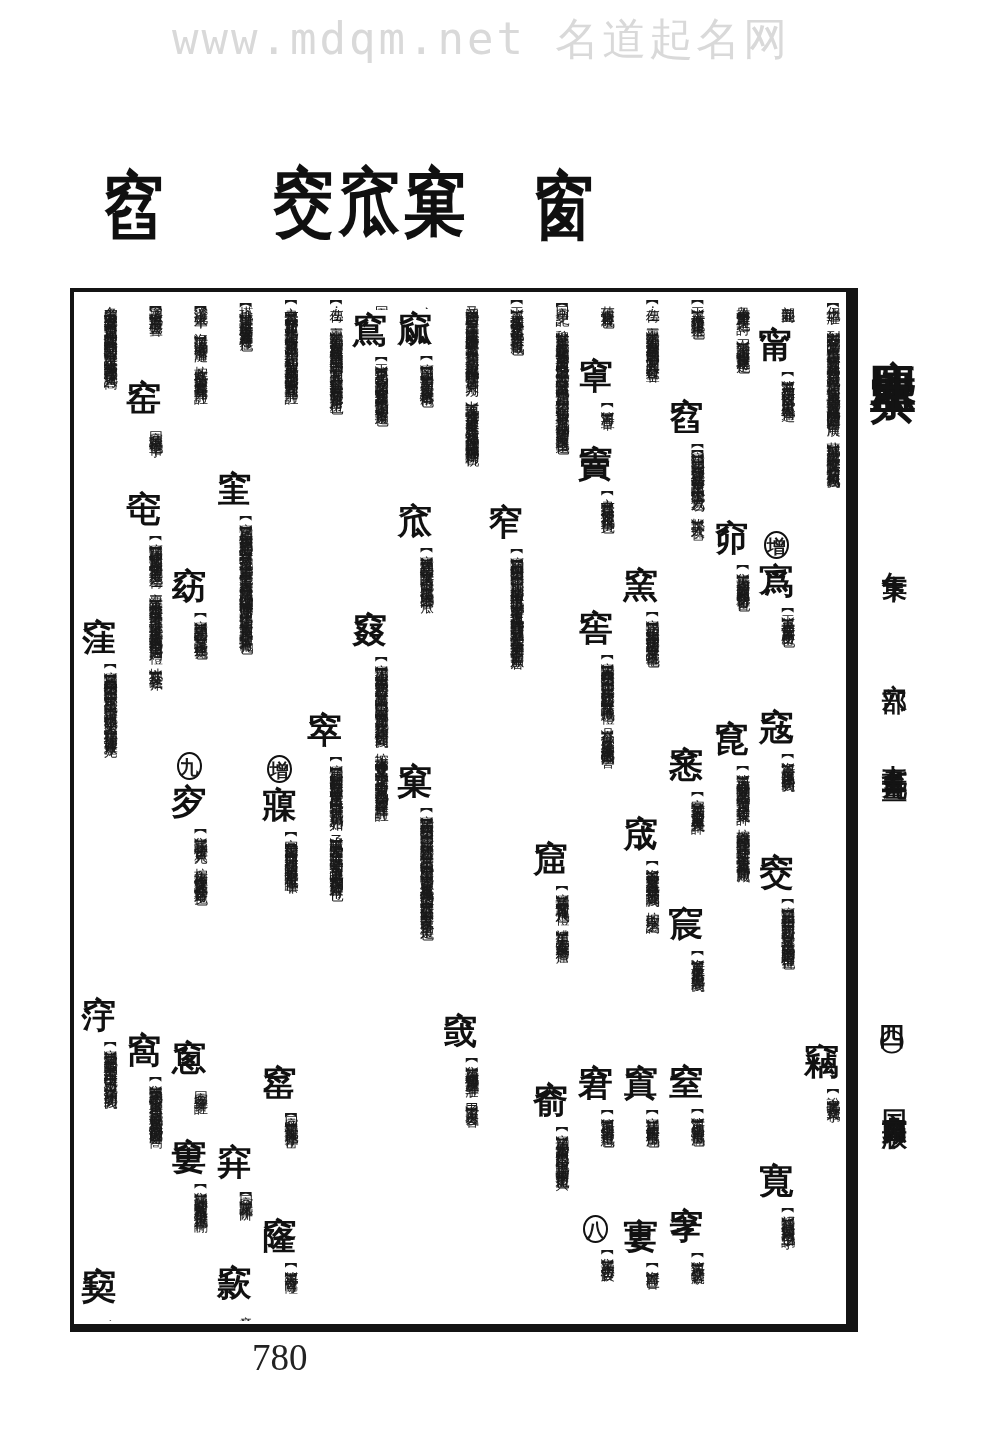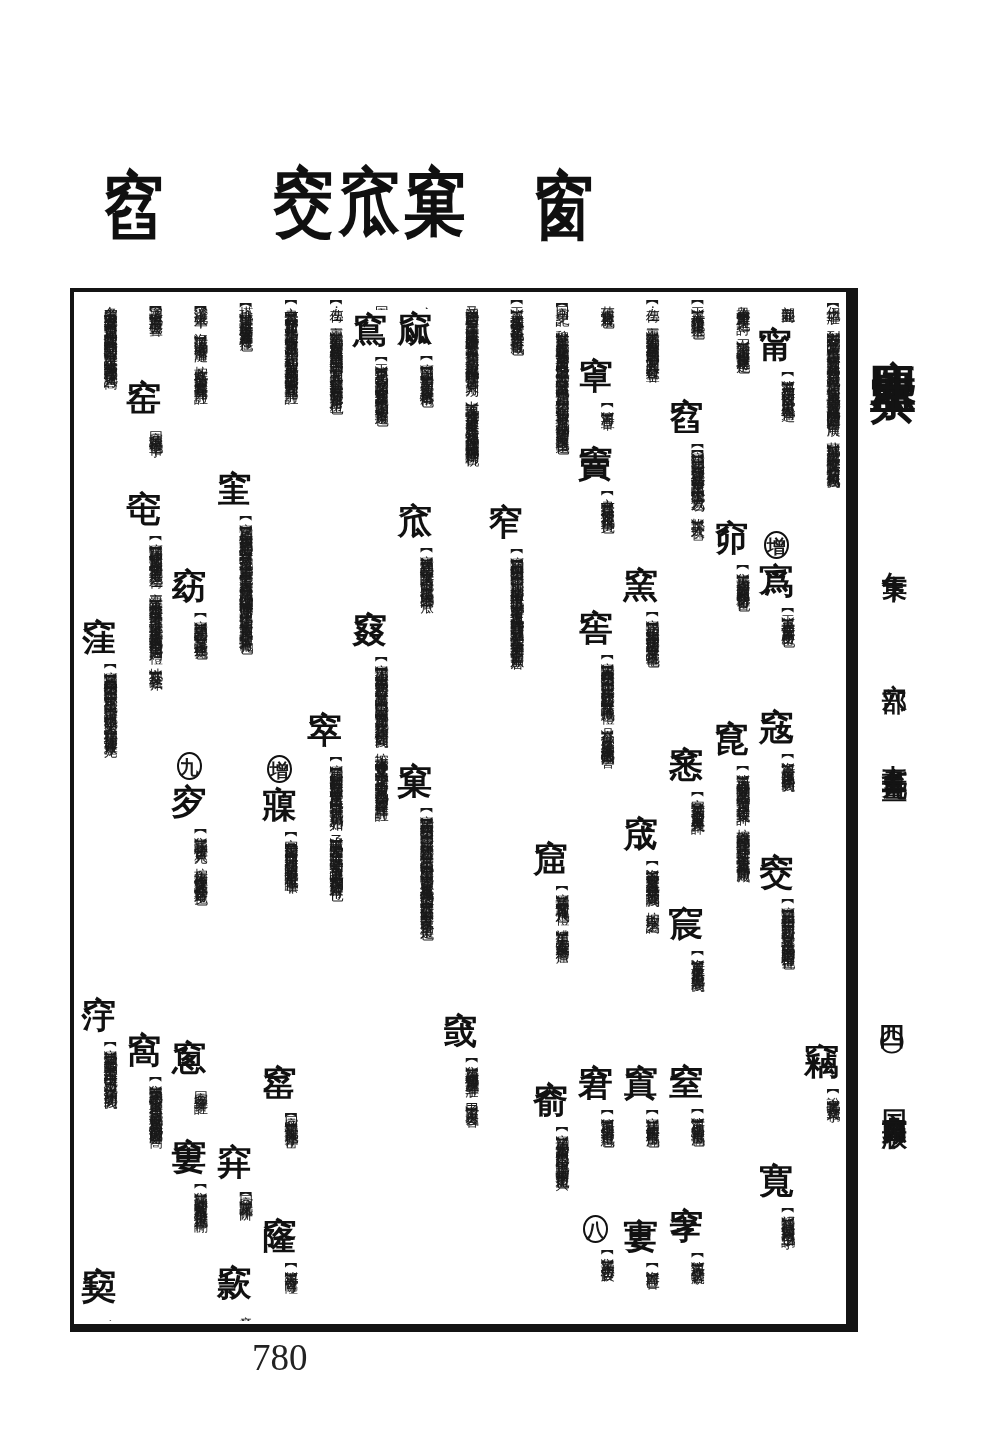--- a/index.html
+++ b/index.html
@@ -31,20 +31,21 @@
   .m-folio{left:874px;top:1006px;font-size:26px;font-weight:bold;letter-spacing:4px;}
   .m-edition{left:878px;top:1090px;font-size:25px;font-weight:bold;letter-spacing:3px;}
   .page-number{position:absolute;left:252px;top:1336px;font-size:37px;color:#222;
         font-family:"Liberation Serif","DejaVu Serif",serif;text-align:center;}
 </style>
 </head>
 <body>
 
 <div class="page">
 
+  <div class="watermark">www.mdqm.net 名道起名网</div>
 
   <div class="seals">
     <span class="seal g1">窞</span>
     <span class="seal g2">窔窊窠</span>
     <span class="seal g3">窗</span>
   </div>
 
   <div class="frame">
     <div class="cols">
         <div class="col">

